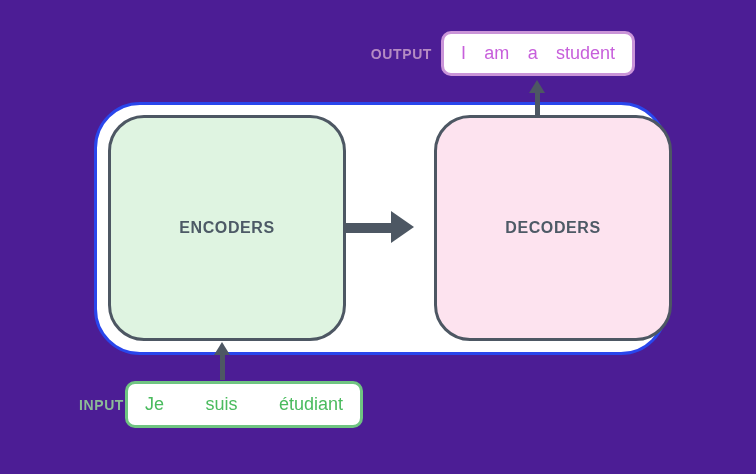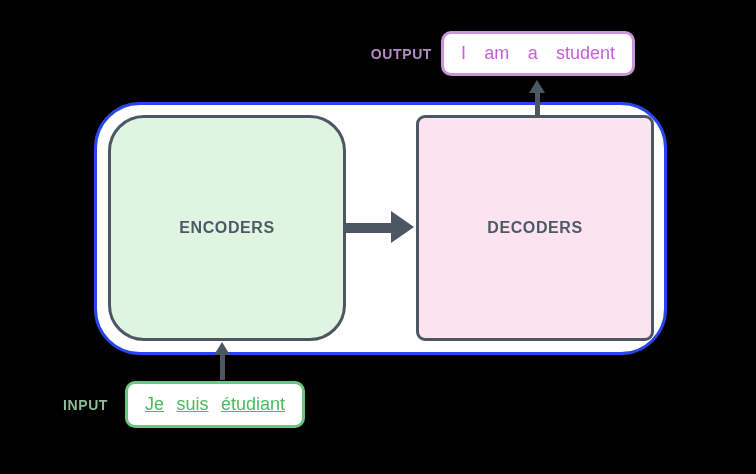--- a/index.html
+++ b/index.html
@@ -5,21 +5,21 @@
   html, body {
     margin: 0;
     padding: 0;
     background: #ffffff;
     font-family: "Liberation Sans", "DejaVu Sans", sans-serif;
   }
   .canvas {
     position: relative;
     width: 756px;
     height: 474px;
-    background: #000000;
+    background: #4c1d95;
     overflow: hidden;
   }
 
   
   .blue-container {
     position: absolute;
     left: 94px;
     top: 102px;
     width: 573px;
     height: 253px;
@@ -38,21 +38,21 @@
     top: 115px;
     border: 3px solid var(--box-border, #4d5763);
     border-radius: 36px;
     box-sizing: border-box;
     display: flex;
     align-items: center;
     justify-content: center;
     z-index: 2;
   }
   .block.encoders { left: 108px; background: var(--encoder-fill, #dff4e1); }
-  .block.decoders { left: 416px; background: var(--decoder-fill, #fde3ef); border-radius: 9px; }
+  .block.decoders { left: 434px; background: var(--decoder-fill, #fde3ef); }
   .block-label {
     color: var(--block-label-color, #4d5a66);
     font-size: 16px;
     font-weight: 600;
     letter-spacing: 0.6px;
   }
 
   
   .h-arrow { position: absolute; left: 345px; top: 211px; width: 70px; height: 33px; z-index: 3; }
   .h-arrow .shaft {
@@ -83,45 +83,44 @@
   .side-label {
     position: absolute;
     width: 88px;
     font-size: 14px;
     font-weight: 600;
     letter-spacing: 0.6px;
     text-align: right;
     z-index: 2;
   }
   .side-label.output { left: 344px; top: 46px; color: var(--output-label-color, #b58bc3); }
-  .side-label.input  { left: 20px;  top: 397px; color: var(--input-label-color, #8cbb97); text-align: right; }
+  .side-label.input  { left: 36px;  top: 397px; color: var(--input-label-color, #8cbb97); text-align: right; }
 
   
   .token-box {
     position: absolute;
     box-sizing: border-box;
     border-radius: 10px;
     display: flex;
     align-items: center;
     justify-content: space-between;
     padding: 0 17px;
     font-size: 18px;
     z-index: 2;
     background: #ffffff;
   }
   .token-box.output {
     left: 441px; top: 31px; width: 194px; height: 45px;
     border: 3px solid var(--output-border, #ca94d8);
     color: var(--output-text, #c75fdb);
   }
   .token-box.input {
-    left: 125px; top: 381px; width: 180px; height: 47px;
+    left: 125px; top: 381px; width: 238px; height: 47px;
     border: 3px solid var(--input-border, #6fc481);
     color: var(--input-text, #4abb5e);
-    text-decoration: underline;
   }
   .word { white-space: nowrap; }
 </style>
 </head>
 <body>
 
 <div class="canvas">
 
   <div class="side-label output">OUTPUT</div>
 

